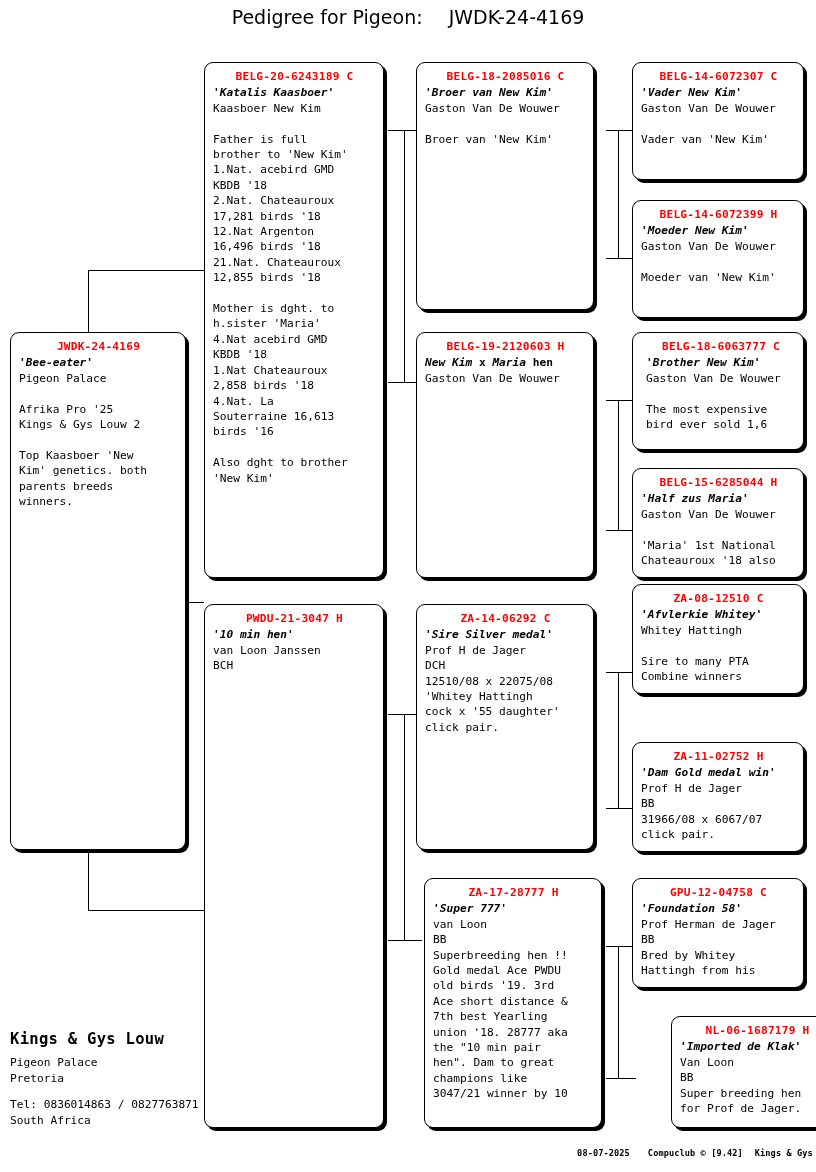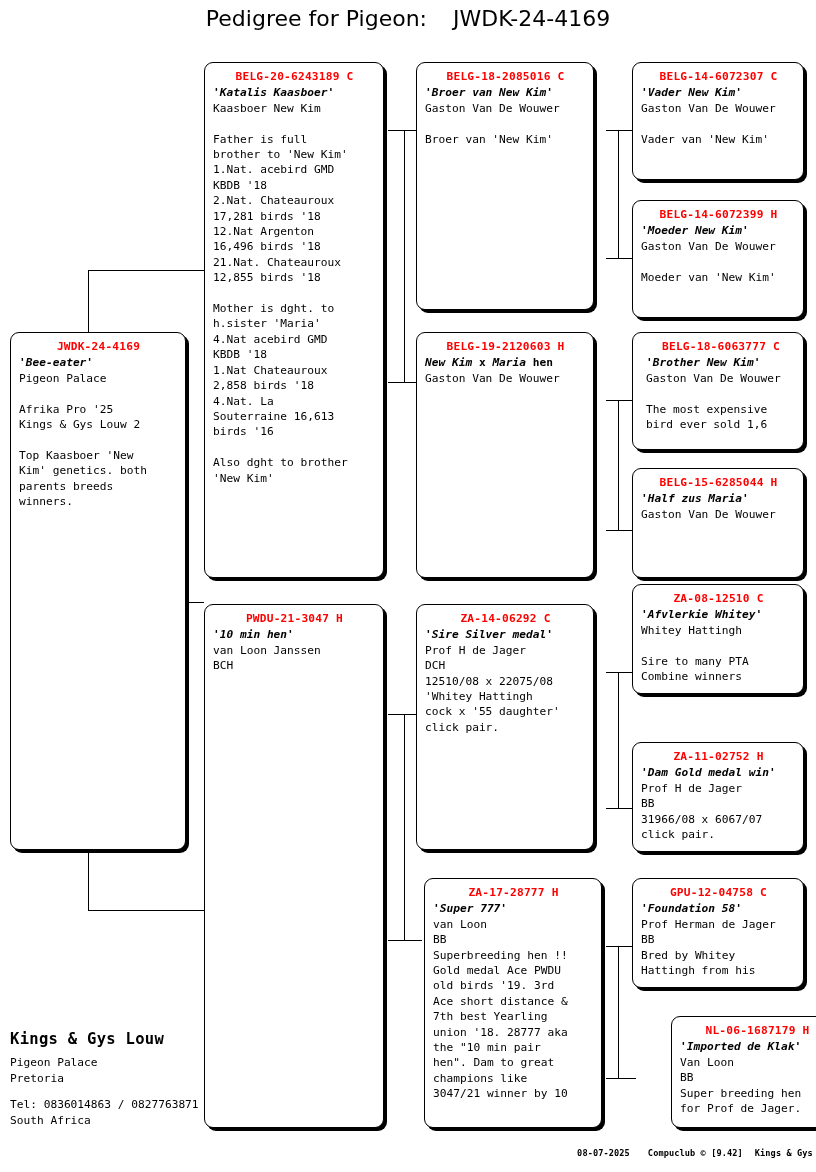--- a/index.html
+++ b/index.html
@@ -19,21 +19,21 @@
     width: 816px;
     height: 1172px;
   }
   .title {
     position: absolute;
     top: 6px;
     left: 0;
     width: 816px;
     text-align: center;
     font-family: "DejaVu Sans", sans-serif;
-    font-size: 22px;
+    font-size: 19px;
     color: #000;
   }
   .title .t-label { letter-spacing: 0px; }
   .title .t-id { margin-left: 26px; }
 
   .card {
     position: absolute;
     box-sizing: border-box;
     border: 1px solid #000;
     border-radius: 9px;
@@ -261,20 +261,22 @@
     <div class="blank"></div>
     <div class="note">The most expensive
 bird ever sold 1,6</div>
   </div>
 
   <div class="card" style="left:632px; top:468px; width:172px; height:110px;">
     <div class="ring">BELG-15-6285044 H</div>
     <div class="nick">'Half zus Maria'</div>
     <div class="breeder">Gaston Van De Wouwer</div>
     <div class="blank"></div>
+    <div class="note">'Maria' 1st National
+Chateauroux '18 also</div>
   </div>
 
   <div class="card" style="left:632px; top:584px; width:172px; height:110px;">
     <div class="ring">ZA-08-12510 C</div>
     <div class="nick">'Afvlerkie Whitey'</div>
     <div class="breeder">Whitey Hattingh</div>
     <div class="blank"></div>
     <div class="note">Sire to many PTA
 Combine winners</div>
   </div>

